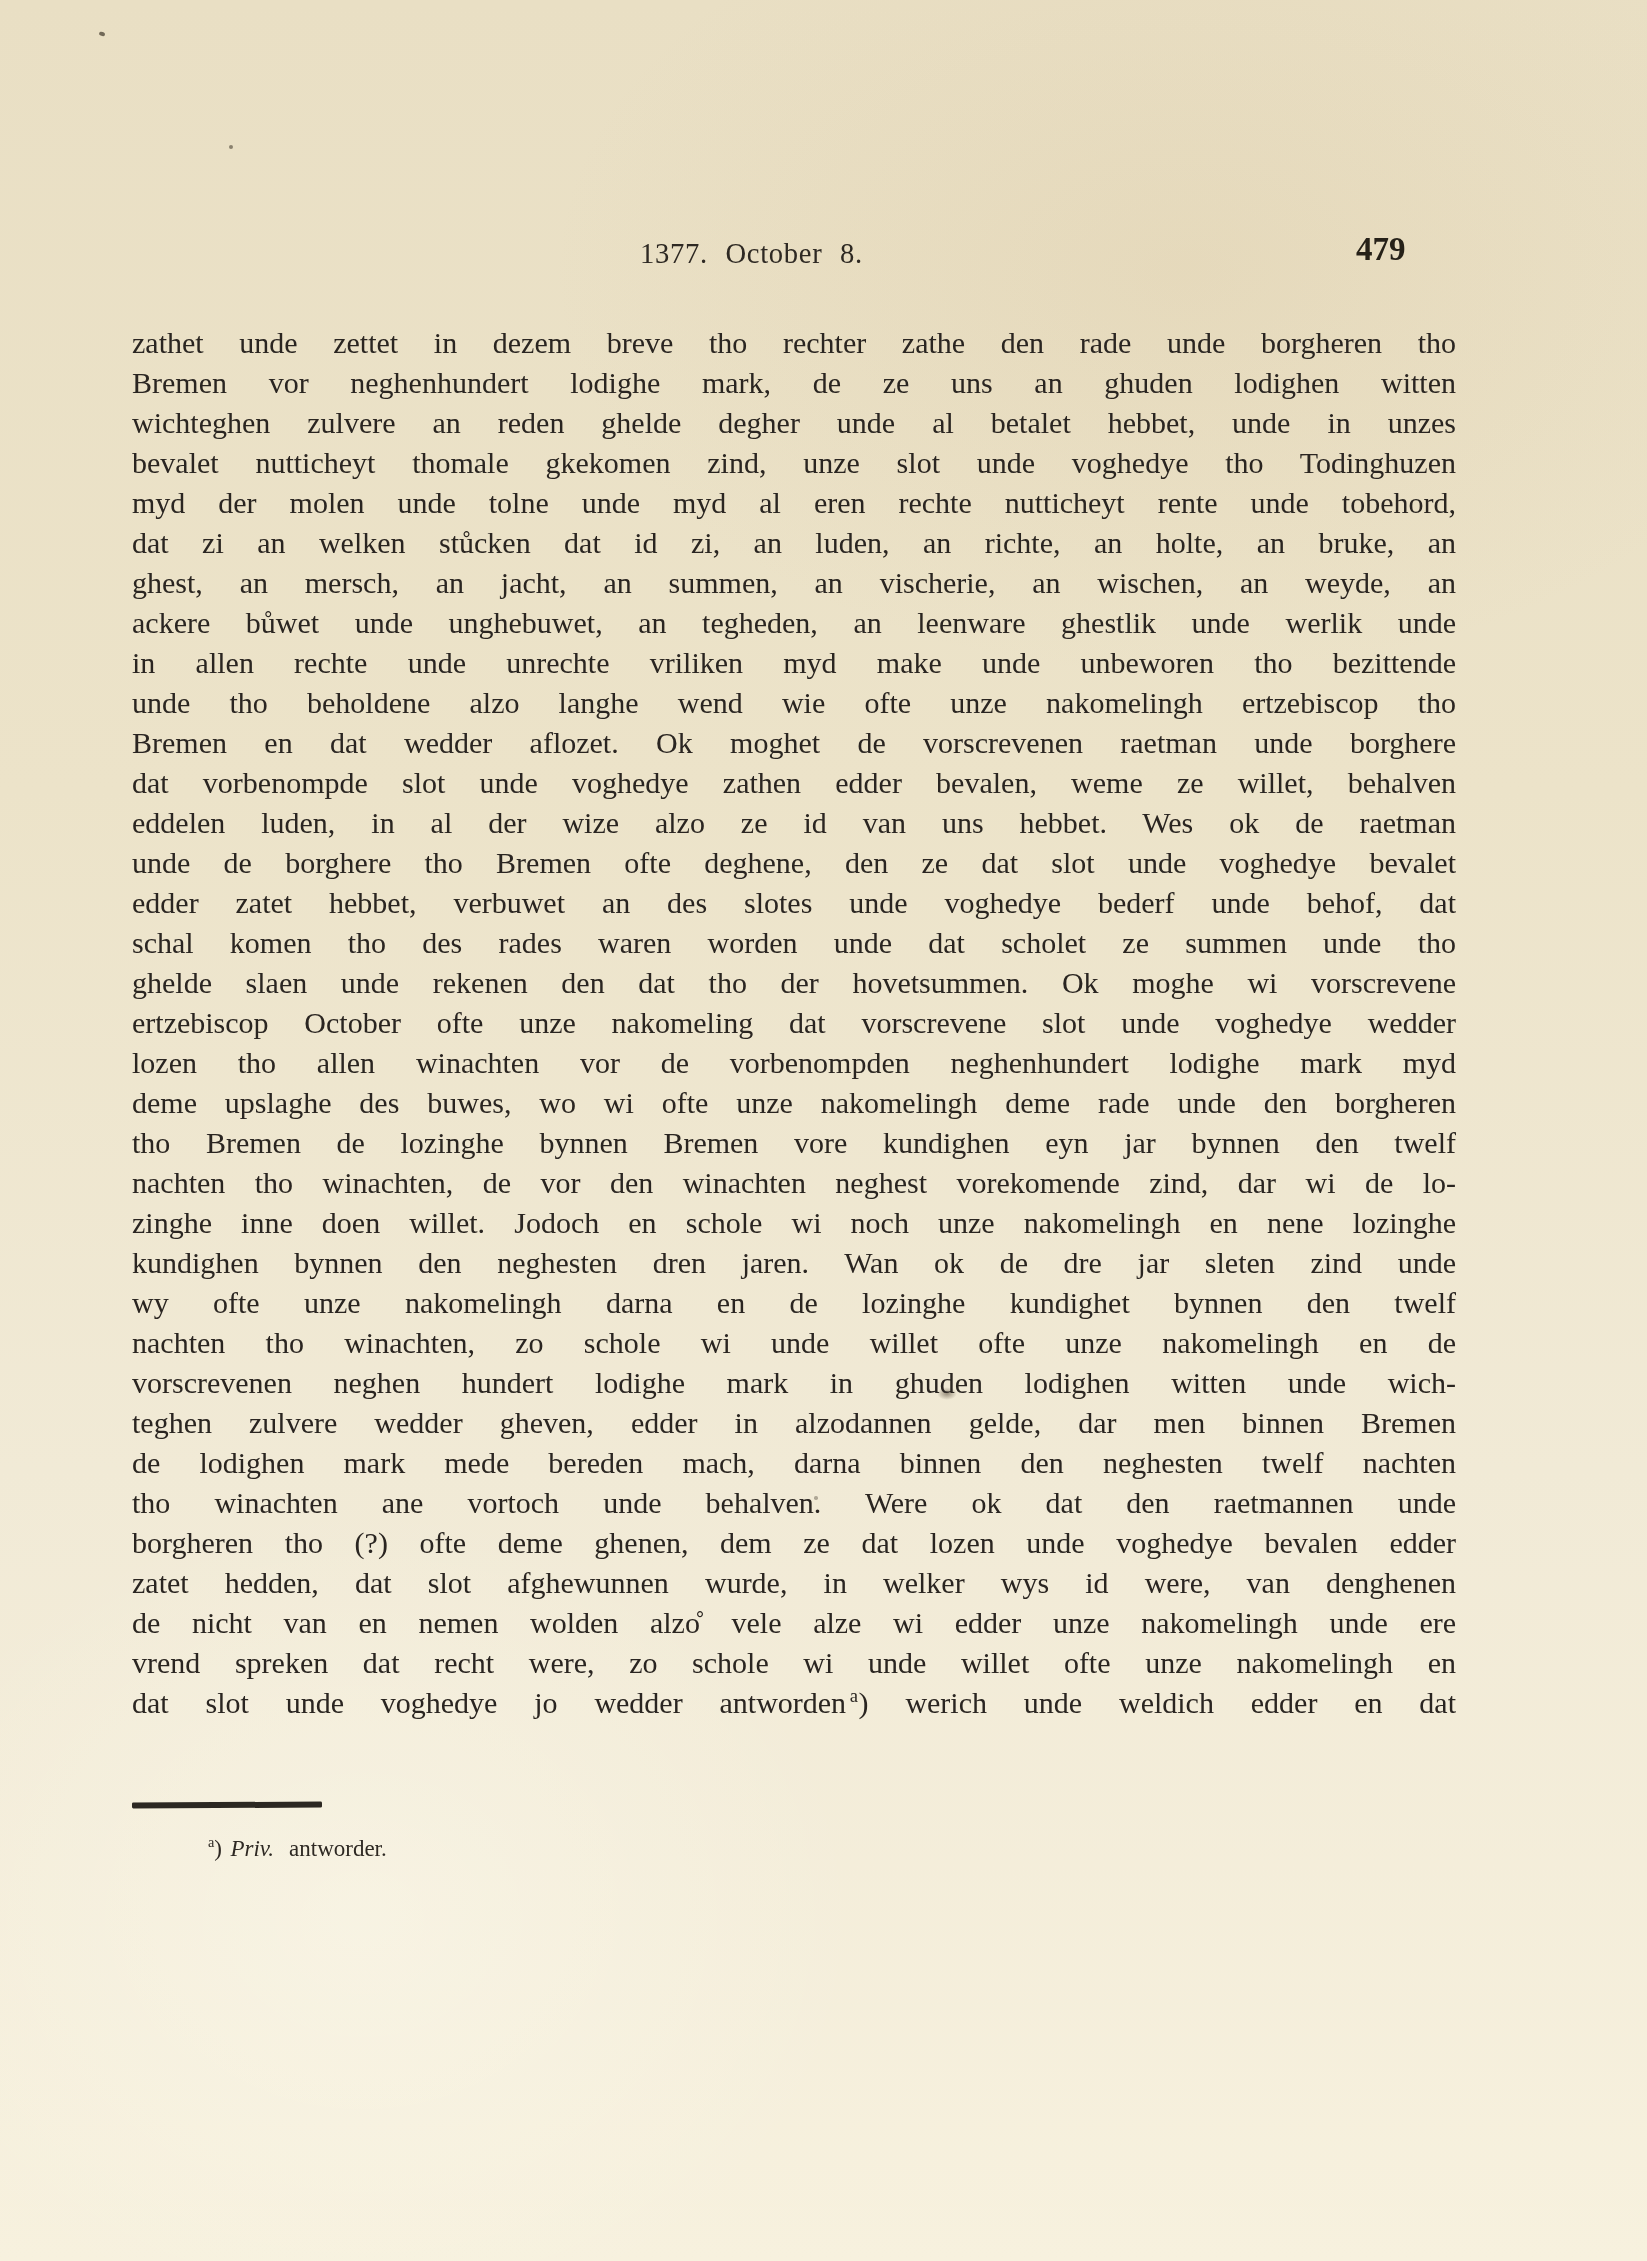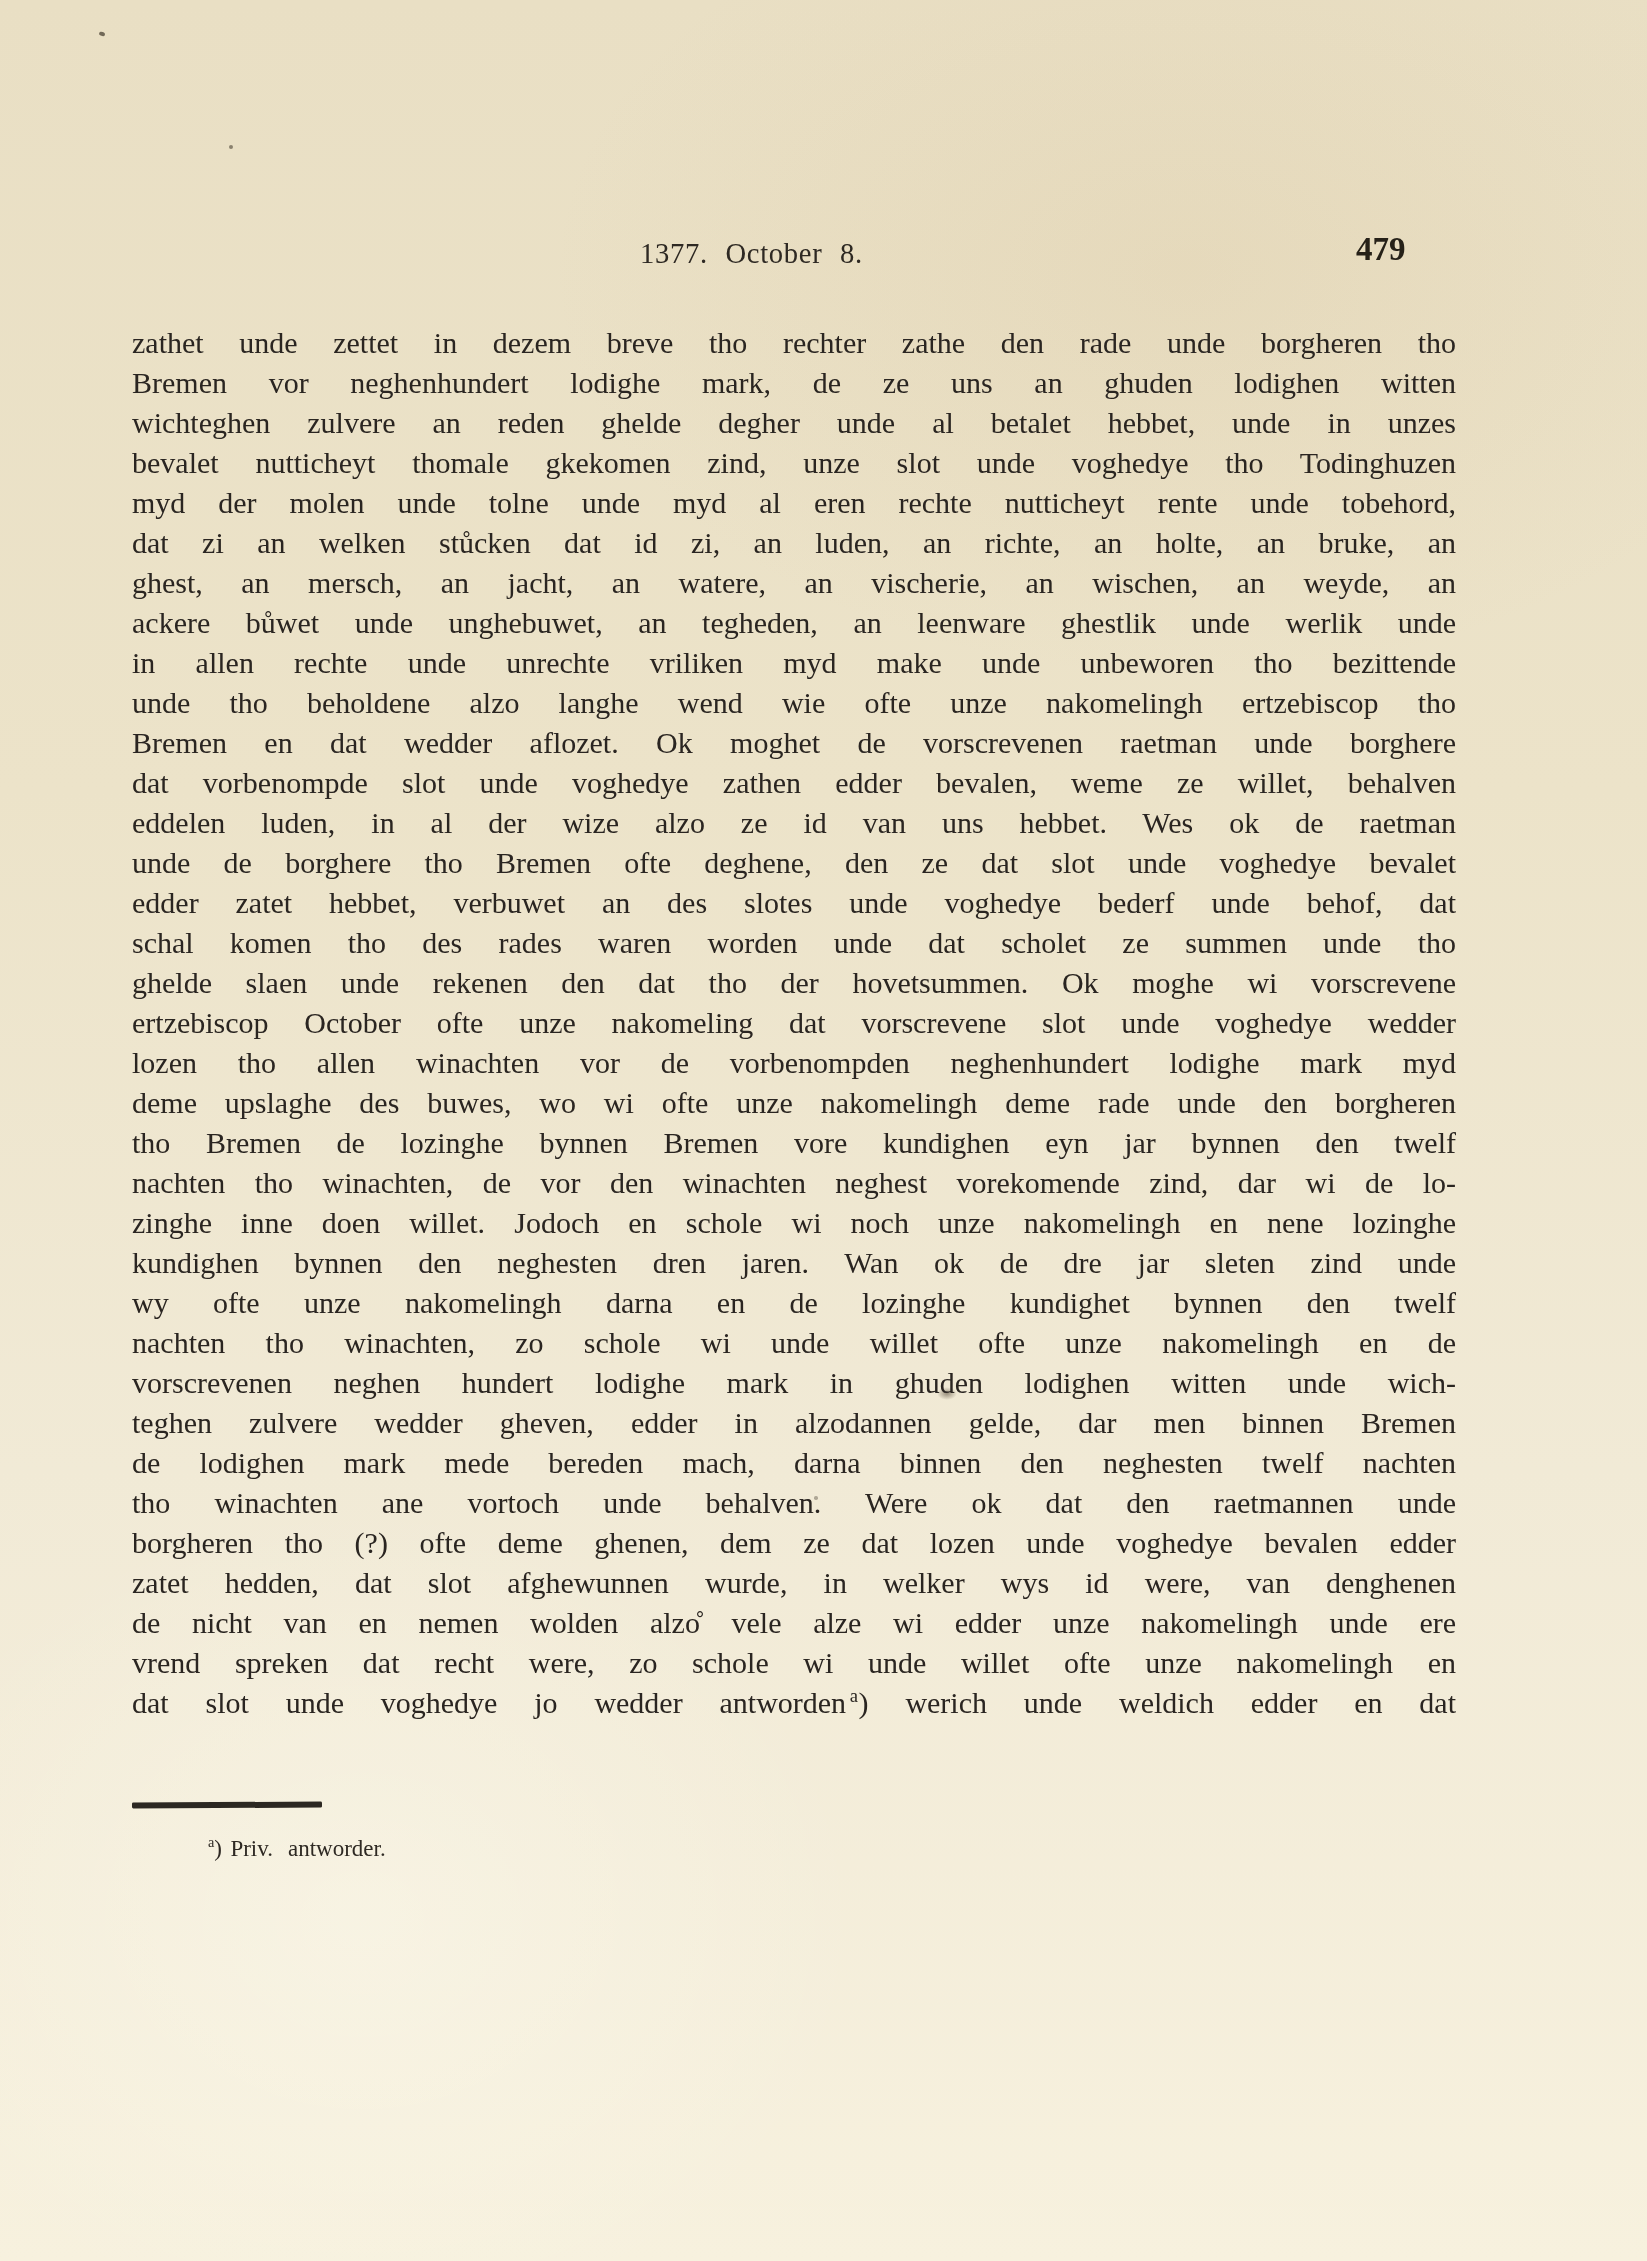--- a/index.html
+++ b/index.html
@@ -46,21 +46,21 @@
   .rule{
     position:absolute;left:132px;top:1802px;width:190px;height:6.3px;
     background:#2c2822;border-radius:1.4px;
     transform:rotate(-0.25deg);
   }
   .footnote{
     position:absolute;left:208px;top:1835px;
     font-size:23px;line-height:1.25;color:#2e2923;white-space:nowrap;
   }
   .footnote sup.fnmark{margin-left:0;margin-right:0;}
-  .fn-source{margin-left:8.4px;margin-top:12px;}
+  .fn-source{font-style:italic;margin-left:8.4px;margin-top:12px;}
   .fn-rest{margin-left:15px;}
   .speck{position:absolute;border-radius:50%;background:#4a4134;}
   .speck.s1{left:99px;top:32px;width:6.3px;height:4.2px;opacity:.75;transform:rotate(20deg);}
   .speck.s2{left:229px;top:145px;width:4.2px;height:4.2px;opacity:.6;}
   .speck.s3{left:814px;top:1496px;width:3.5px;height:3.5px;opacity:.4;}
   .smudge{
     position:absolute;left:937px;top:1387px;width:19.5px;height:12.5px;
     background:radial-gradient(ellipse at center, rgba(78,66,50,0.55), rgba(78,66,50,0) 70%);
     border-radius:50%;
   }
@@ -79,21 +79,21 @@
   <div class="hdr-pagenum">479</div>
 
   <div class="textblock">
     <div id="lines">
         <div class="bodyline">zathet unde zettet in dezem breve tho rechter zathe den rade unde borgheren tho</div>
         <div class="bodyline">Bremen vor neghenhundert lodighe mark, de ze uns an ghuden lodighen witten</div>
         <div class="bodyline">wichteghen zulvere an reden ghelde degher unde al betalet hebbet, unde in unzes</div>
         <div class="bodyline">bevalet nutticheyt thomale gkekomen zind, unze slot unde voghedye tho Todinghuzen</div>
         <div class="bodyline">myd der molen unde tolne unde myd al eren rechte nutticheyt rente unde tobehord,</div>
         <div class="bodyline">dat zi an welken stůcken dat id zi, an luden, an richte, an holte, an bruke, an</div>
-        <div class="bodyline">ghest, an mersch, an jacht, an watere, an vischerie, an wischen, an weyde, an</div>
+        <div class="bodyline">ghest, an mersch, an jacht, an summen, an vischerie, an wischen, an weyde, an</div>
         <div class="bodyline">ackere bůwet unde unghebuwet, an tegheden, an leenware ghestlik unde werlik unde</div>
         <div class="bodyline">in allen rechte unde unrechte vriliken myd make unde unbeworen tho bezittende</div>
         <div class="bodyline">unde tho beholdene alzo langhe wend wie ofte unze nakomelingh ertzebiscop tho</div>
         <div class="bodyline">Bremen en dat wedder aflozet.  Ok moghet de vorscrevenen raetman unde borghere</div>
         <div class="bodyline">dat vorbenompde slot unde voghedye zathen edder bevalen, weme ze willet, behalven</div>
         <div class="bodyline">eddelen luden, in al der wize alzo ze id van uns hebbet.  Wes ok de raetman</div>
         <div class="bodyline">unde de borghere tho Bremen ofte deghene, den ze dat slot unde voghedye bevalet</div>
         <div class="bodyline">edder zatet hebbet, verbuwet an des slotes unde voghedye bederf unde behof, dat</div>
         <div class="bodyline">schal komen tho des rades waren worden unde dat scholet ze summen unde tho</div>
         <div class="bodyline">ghelde slaen unde rekenen den dat tho der hovetsummen.  Ok moghe wi vorscrevene</div>

